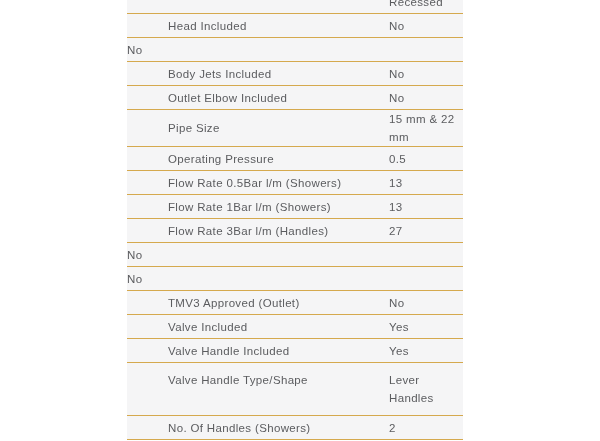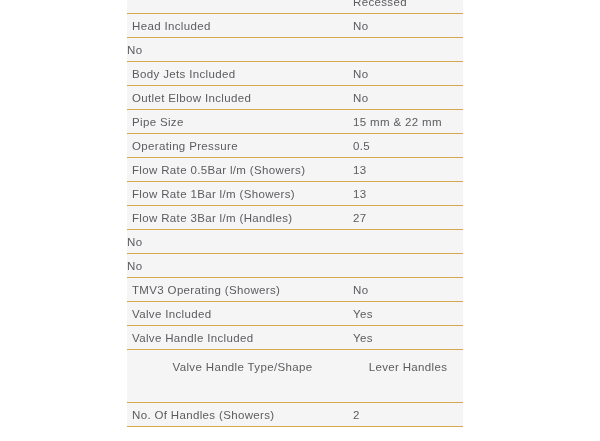--- a/index.html
+++ b/index.html
@@ -35,29 +35,29 @@
   .cell {
     font-size: 11.5px;
     line-height: 18px;
     letter-spacing: 0.03em;
     color: var(--text, #5b5c5f);
   }
   .cell-label {
     width: 221px;
     padding-left: 5px;
     flex-shrink: 0;
+    margin-left: 36px;
   }
   .cell-value {
     flex: 1;
     min-width: 0;
   }
   .spec-row.multi .cell {
     padding-top: 8px;
     padding-bottom: 8px;
-    text-align: center;
   }
   .value-line {
     line-height: 18px;
   }
 </style>
 </head>
 <body style="background: rgb(255, 255, 255);">
 
 <div class="spec-table">
     <div class="spec-row">
@@ -123,21 +123,21 @@
       <div class="cell cell-value">
         <div class="value-line">No</div>
       </div>
     </div>
     <div class="spec-row">
       <div class="cell cell-value">
         <div class="value-line">No</div>
       </div>
     </div>
     <div class="spec-row">
-      <div class="cell cell-label">TMV3 Operating (Showers)</div>
+      <div class="cell cell-label">TMV3 Approved (Outlet)</div>
       <div class="cell cell-value">
         <div class="value-line">No</div>
       </div>
     </div>
     <div class="spec-row">
       <div class="cell cell-label">Valve Included</div>
       <div class="cell cell-value">
         <div class="value-line">Yes</div>
       </div>
     </div>

